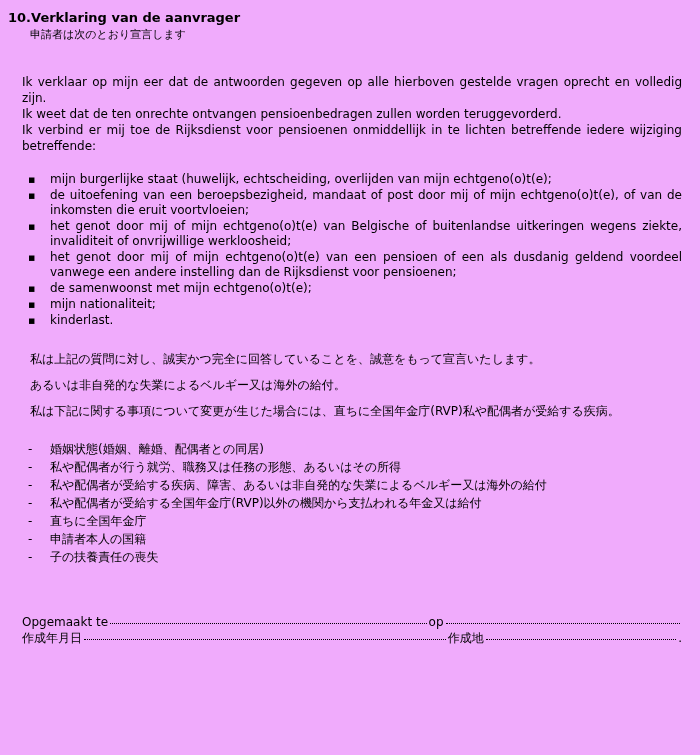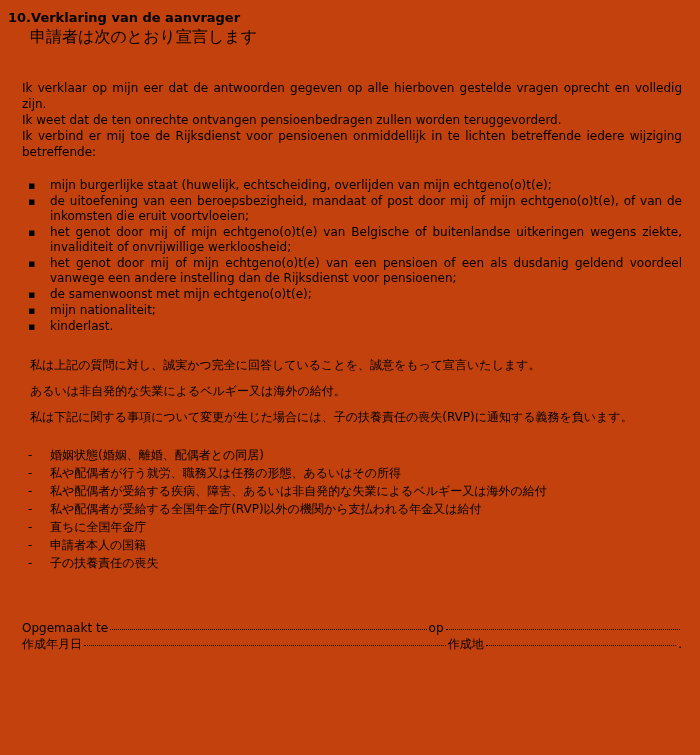--- a/index.html
+++ b/index.html
@@ -2,34 +2,34 @@
 <html><head>
 <meta charset="utf-8">
 <style>
   * { box-sizing: border-box; }
   html, body {
     margin: 0; padding: 0; background: #ffffff;
   }
   .page {
     position: relative;
     width: 700px; height: 755px; overflow: hidden;
-    background: #c2410c;
+    background: #f0abfc;
     color: #000000;
     font-family: "DejaVu Sans", "Liberation Sans", sans-serif;
     font-size: 12px;
     padding: 10px 18px 0 8px;
   }
   .title {
     font-size: 13px;
     font-weight: bold;
   }
   .subtitle-ja {
     margin-left: 22px;
     margin-top: 2px;
-    font-size: 16px;
+    font-size: 11px;
   }
   .content {
     margin-left: 14px;
   }
   .intro-nl { margin-top: 32px; }
   .intro-nl p {
     margin: 0;
     line-height: 16px;
     text-align: justify;
   }
@@ -134,21 +134,21 @@
       </div>
       <div class="bullet-item">
         <span class="bullet-mark">▪</span>
         <span class="bullet-text">kinderlast.</span>
       </div>
     </div>
 
     <div class="intro-ja">
       <p>私は上記の質問に対し、誠実かつ完全に回答していることを、誠意をもって宣言いたします。</p>
       <p>あるいは非自発的な失業によるベルギー又は海外の給付。</p>
-      <p>私は下記に関する事項について変更が生じた場合には、子の扶養責任の喪失(RVP)に通知する義務を負います。</p>
+      <p>私は下記に関する事項について変更が生じた場合には、直ちに全国年金庁(RVP)私や配偶者が受給する疾病。</p>
     </div>
 
     <div class="dash-list">
       <div class="dash-item">
         <span class="dash-mark">-</span>
         <span class="dash-text">婚姻状態(婚姻、離婚、配偶者との同居)</span>
       </div>
       <div class="dash-item">
         <span class="dash-mark">-</span>
         <span class="dash-text">私や配偶者が行う就労、職務又は任務の形態、あるいはその所得</span>

